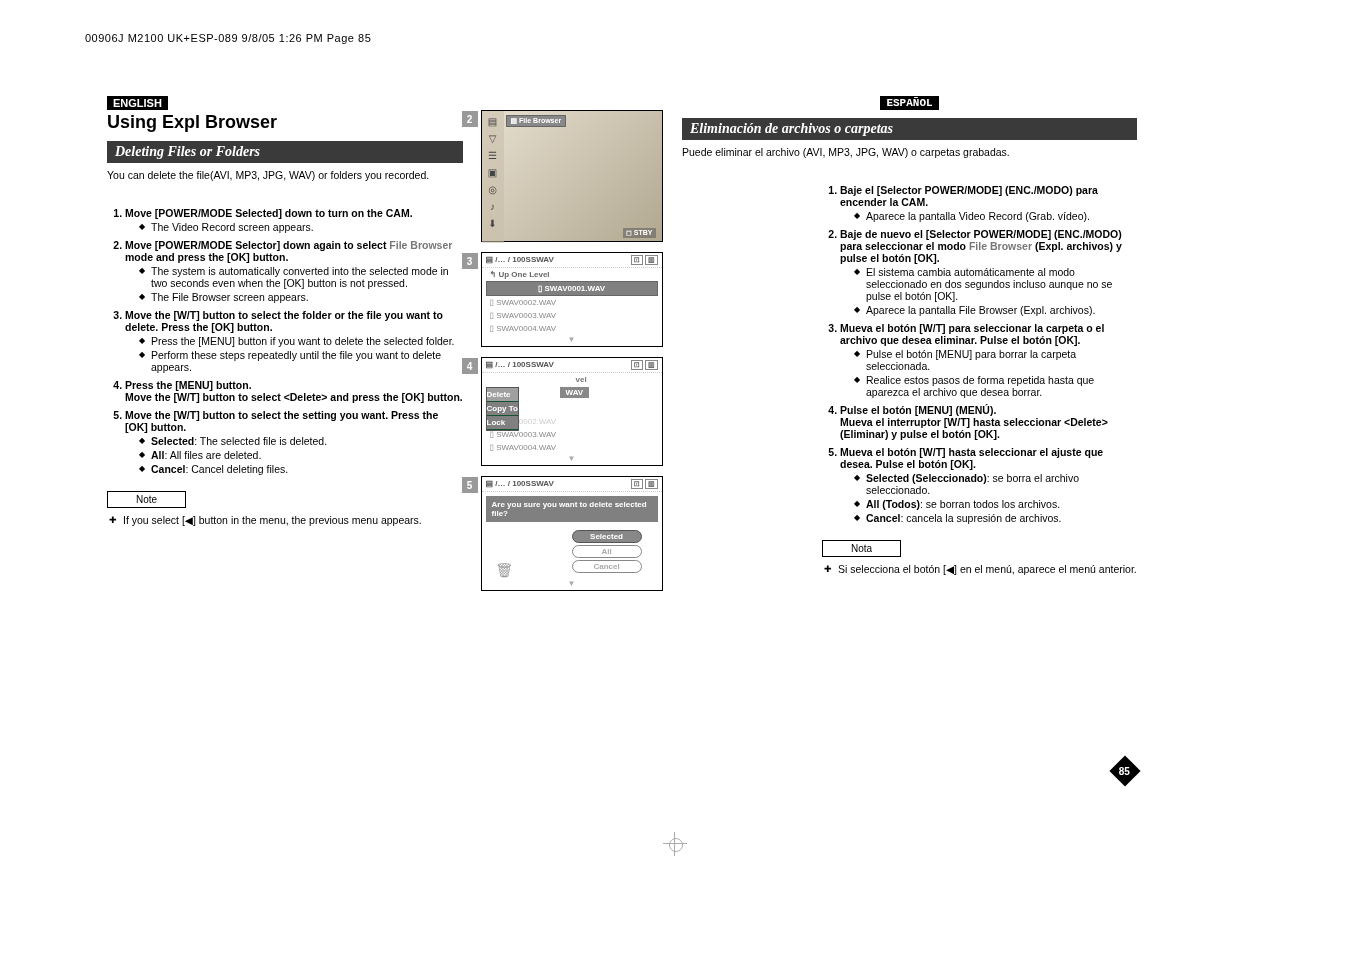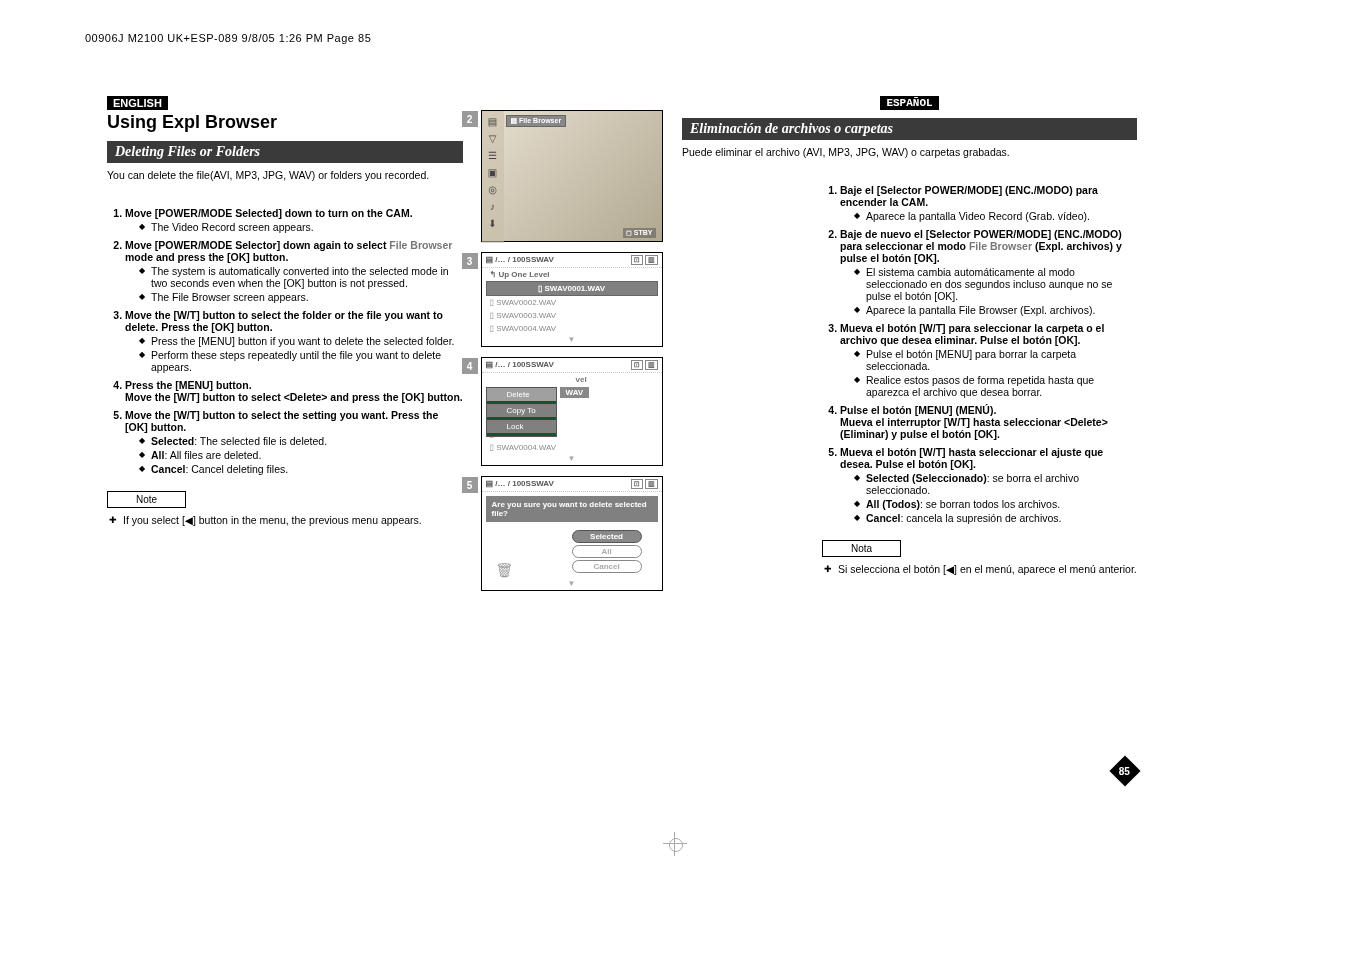--- a/index.html
+++ b/index.html
@@ -235,23 +235,23 @@
     position: absolute;
     left: 4px;
     top: 14px;
     background: #808080;
     border: 1px solid #555;
     z-index: 10;
   }
   .menu-dropdown div {
     color: #fff;
     font-size: 8px;
-    font-weight: normal;
-    padding: 2px 20px;
-    border-bottom: 3px solid #14532d;
+    font-weight: bold;
+    padding: 2px 0;
+    border-bottom: 1px solid #14532d;
   }
   .menu-dropdown div.highlight {
     background: #a0a0a0;
   }
   .confirm-dialog {
     background: #808080;
     color: #fff;
     font-size: 8px;
     font-weight: bold;
     margin: 4px;

